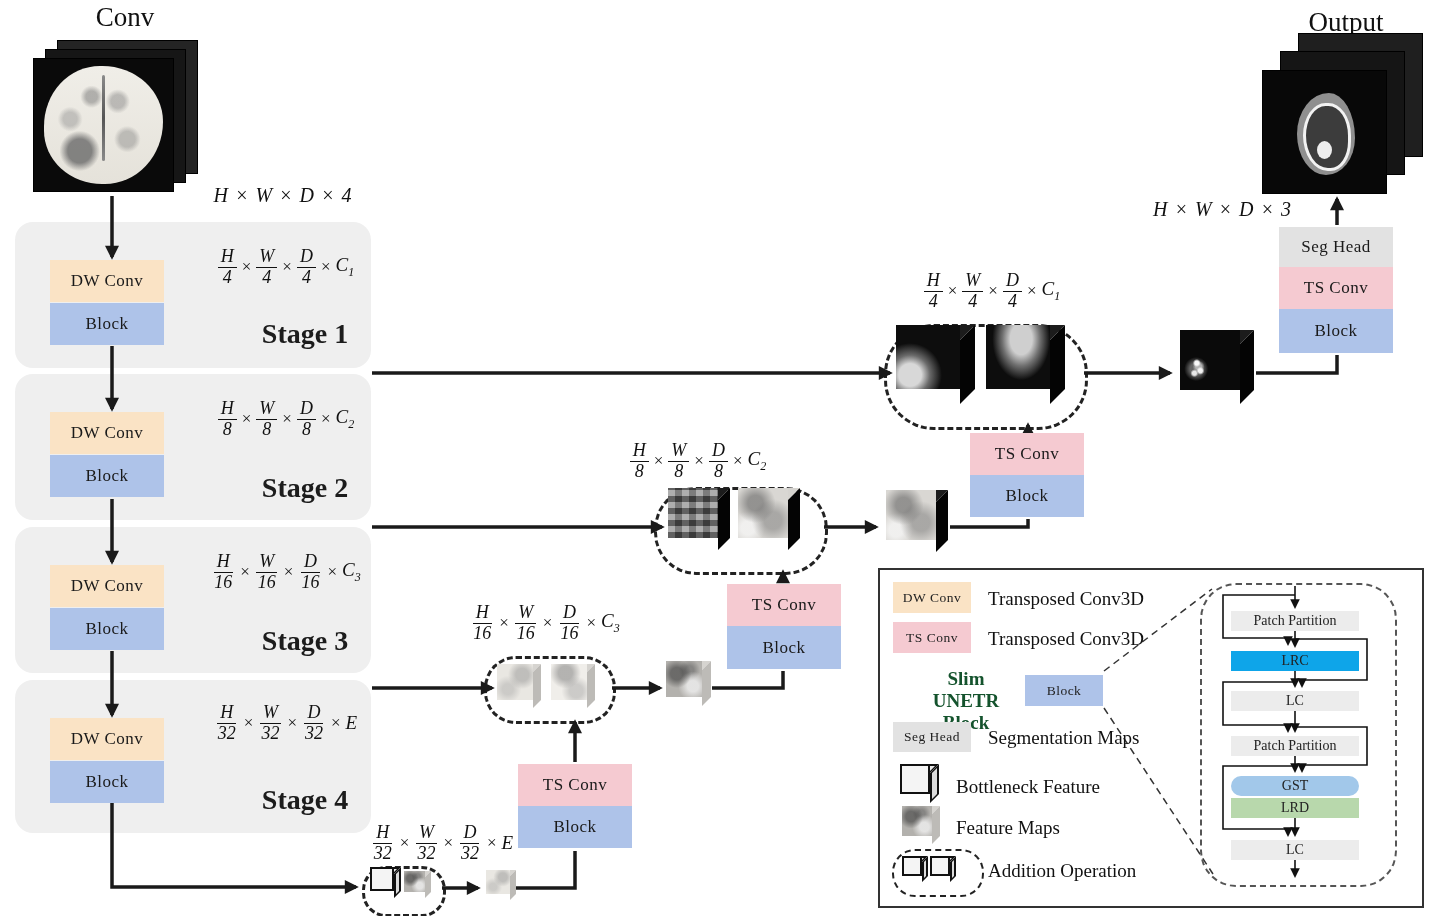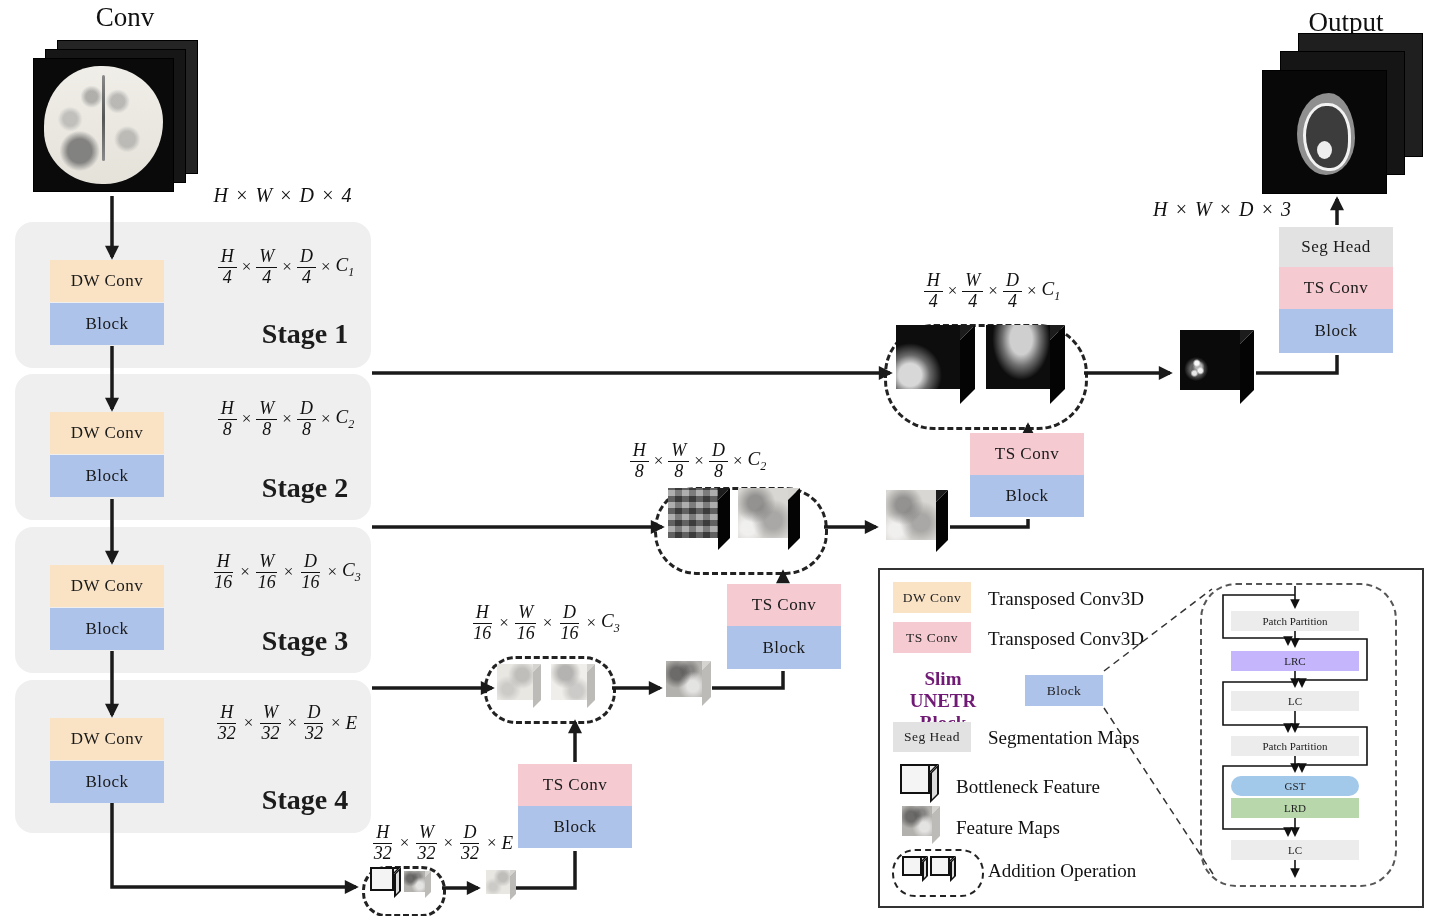--- a/index.html
+++ b/index.html
@@ -84,22 +84,22 @@
   .legend-box{position:absolute;left:878px;top:568px;width:542px;height:336px;
               border:2.5px solid #333;background:#fff;}
   .legend-text{position:absolute;font-size:19px;color:#111;}
   .legend-chip{position:absolute;display:flex;align-items:center;justify-content:center;
                font-size:13.5px;color:#222;}
   .slim-label{position:absolute;text-align:center;font-weight:bold;font-size:19px;line-height:1.15;}
   
   .detail-rect{position:absolute;left:1200px;top:583px;width:193px;height:300px;
                border:2px dashed #555;border-radius:36px;}
   .dbox{position:absolute;left:1231px;width:128px;height:20px;display:flex;align-items:center;
-        justify-content:center;font-size:11px;color:#222;}
-  .dbox.gray{background:#ECECEC;} .dbox.red{background:#c4b5fd;}
+        justify-content:center;font-size:14px;color:#222;}
+  .dbox.gray{background:#ECECEC;} .dbox.red{background:#0ea5e9;}
   .dbox.blue{background:#A2C8EA;border-radius:10px;} .dbox.green{background:#B8D8AC;}
 </style>
 </head>
 <body>
 
 <div class="canvas">
 
   <div class="layer0">
     <div class="stage-panel" style="top:222px;height:146px;"></div>
     <div class="stage-panel" style="top:374px;height:146px;"></div>
@@ -436,21 +436,21 @@
             <div class="core"></div>
         </div>
       </div>
     </div>
 
     <div class="legend-chip dw chip" style="left:893px;top:582px;width:78px;height:31px;">DW Conv</div>
     <div class="legend-text" style="left:988px;top:588px;">Transposed Conv3D</div>
     <div class="legend-chip ts chip" style="left:893px;top:622px;width:78px;height:31px;">TS Conv</div>
     <div class="legend-text" style="left:988px;top:628px;">Transposed Conv3D</div>
 
-    <div class="slim-label" style="left:889px;top:668px;width:108px;color:#701a75;">
+    <div class="slim-label" style="left:912px;top:668px;width:108px;color:#14532d;">
       <span>Slim UNETR</span><br>
       <span>Block</span>
     </div>
     <div class="legend-chip blk chip" style="left:1025px;top:675px;width:78px;height:31px;">Block</div>
 
     <div class="legend-chip seg chip" style="left:893px;top:722px;width:78px;height:30px;">Seg Head</div>
     <div class="legend-text" style="left:988px;top:727px;">Segmentation Maps</div>
 
     <div class="cube outline" style="left:900px;top:764px;width:39px;height:39px;">
       <div class="ct" style="left:0;top:0;width:30px;height:9px;"></div>

